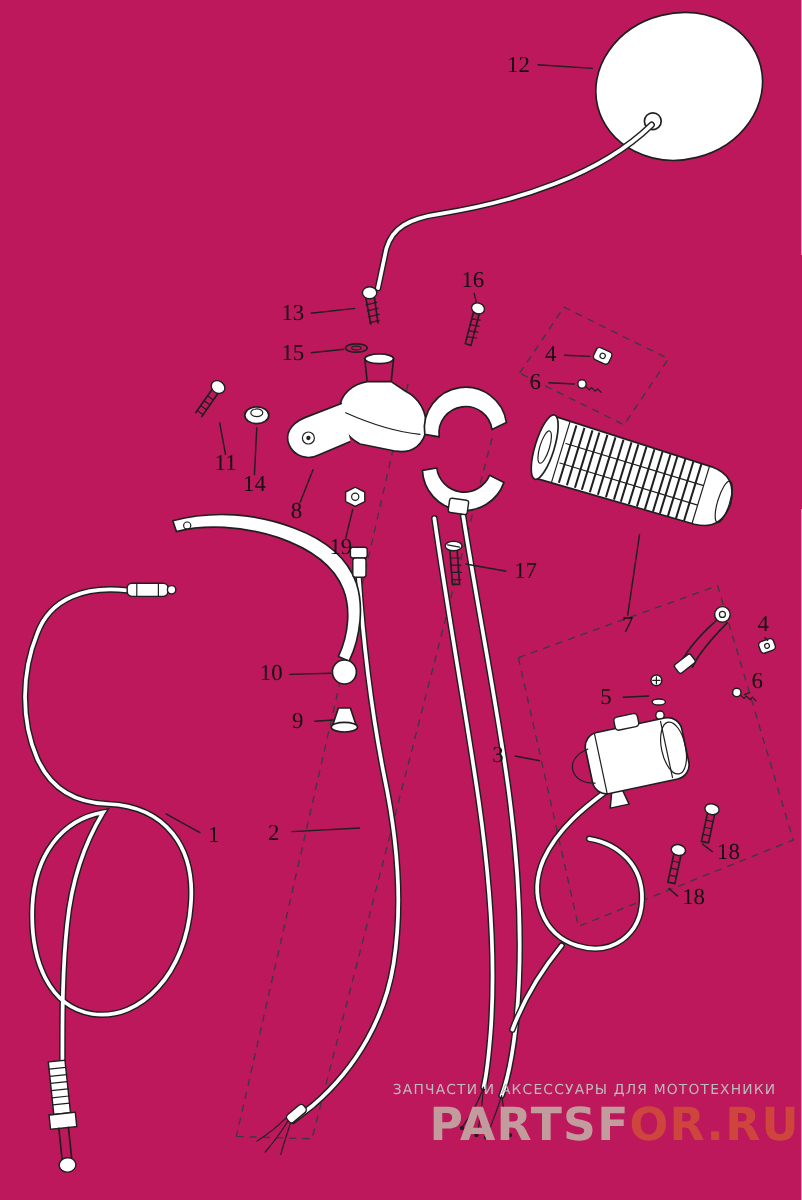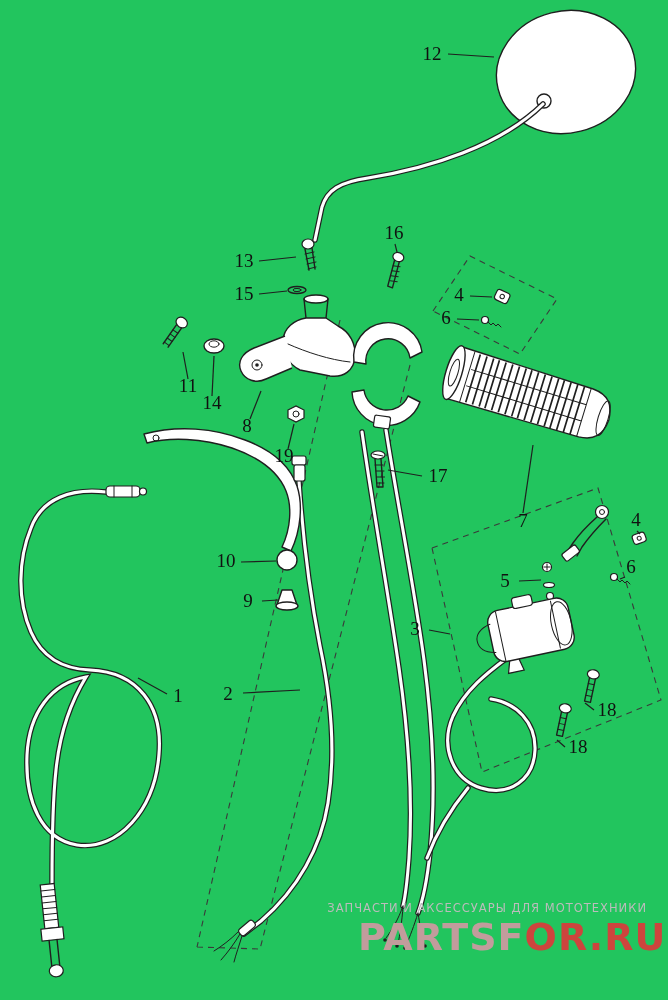--- a/index.html
+++ b/index.html
@@ -1,16 +1,16 @@
 <!DOCTYPE html>
 <html><head>
 <meta charset="utf-8">
 <style>
   html,body{margin:0;padding:0;background:#fff;}
-  .stage{position:relative;width:668px;height:1000px;background:#22c55e;overflow:hidden;
+  .stage{position:relative;width:668px;height:1000px;background:#be185d;overflow:hidden;
          font-family:"Liberation Sans",sans-serif;}
   svg{display:block}
   .s   {fill:none;stroke:#1f1f1f;stroke-width:1.4;stroke-linecap:round;stroke-linejoin:round}
   .sf  {fill:#ffffff;stroke:#1f1f1f;stroke-width:1.4;stroke-linejoin:round}
   .s2  {fill:none;stroke:#1f1f1f;stroke-width:1;stroke-linecap:round}
   .fw  {fill:#ffffff;stroke:#1f1f1f;stroke-width:1.2}
   .f   {fill:#1f1f1f;stroke:none}
   .dash{fill:none;stroke:#3a3a3a;stroke-width:1.1;stroke-dasharray:6 5}
   .co  {fill:none;stroke:#1f1f1f;stroke-width:5.5;stroke-linecap:round}
   .ci  {fill:none;stroke:#ffffff;stroke-width:3.1;stroke-linecap:round}

